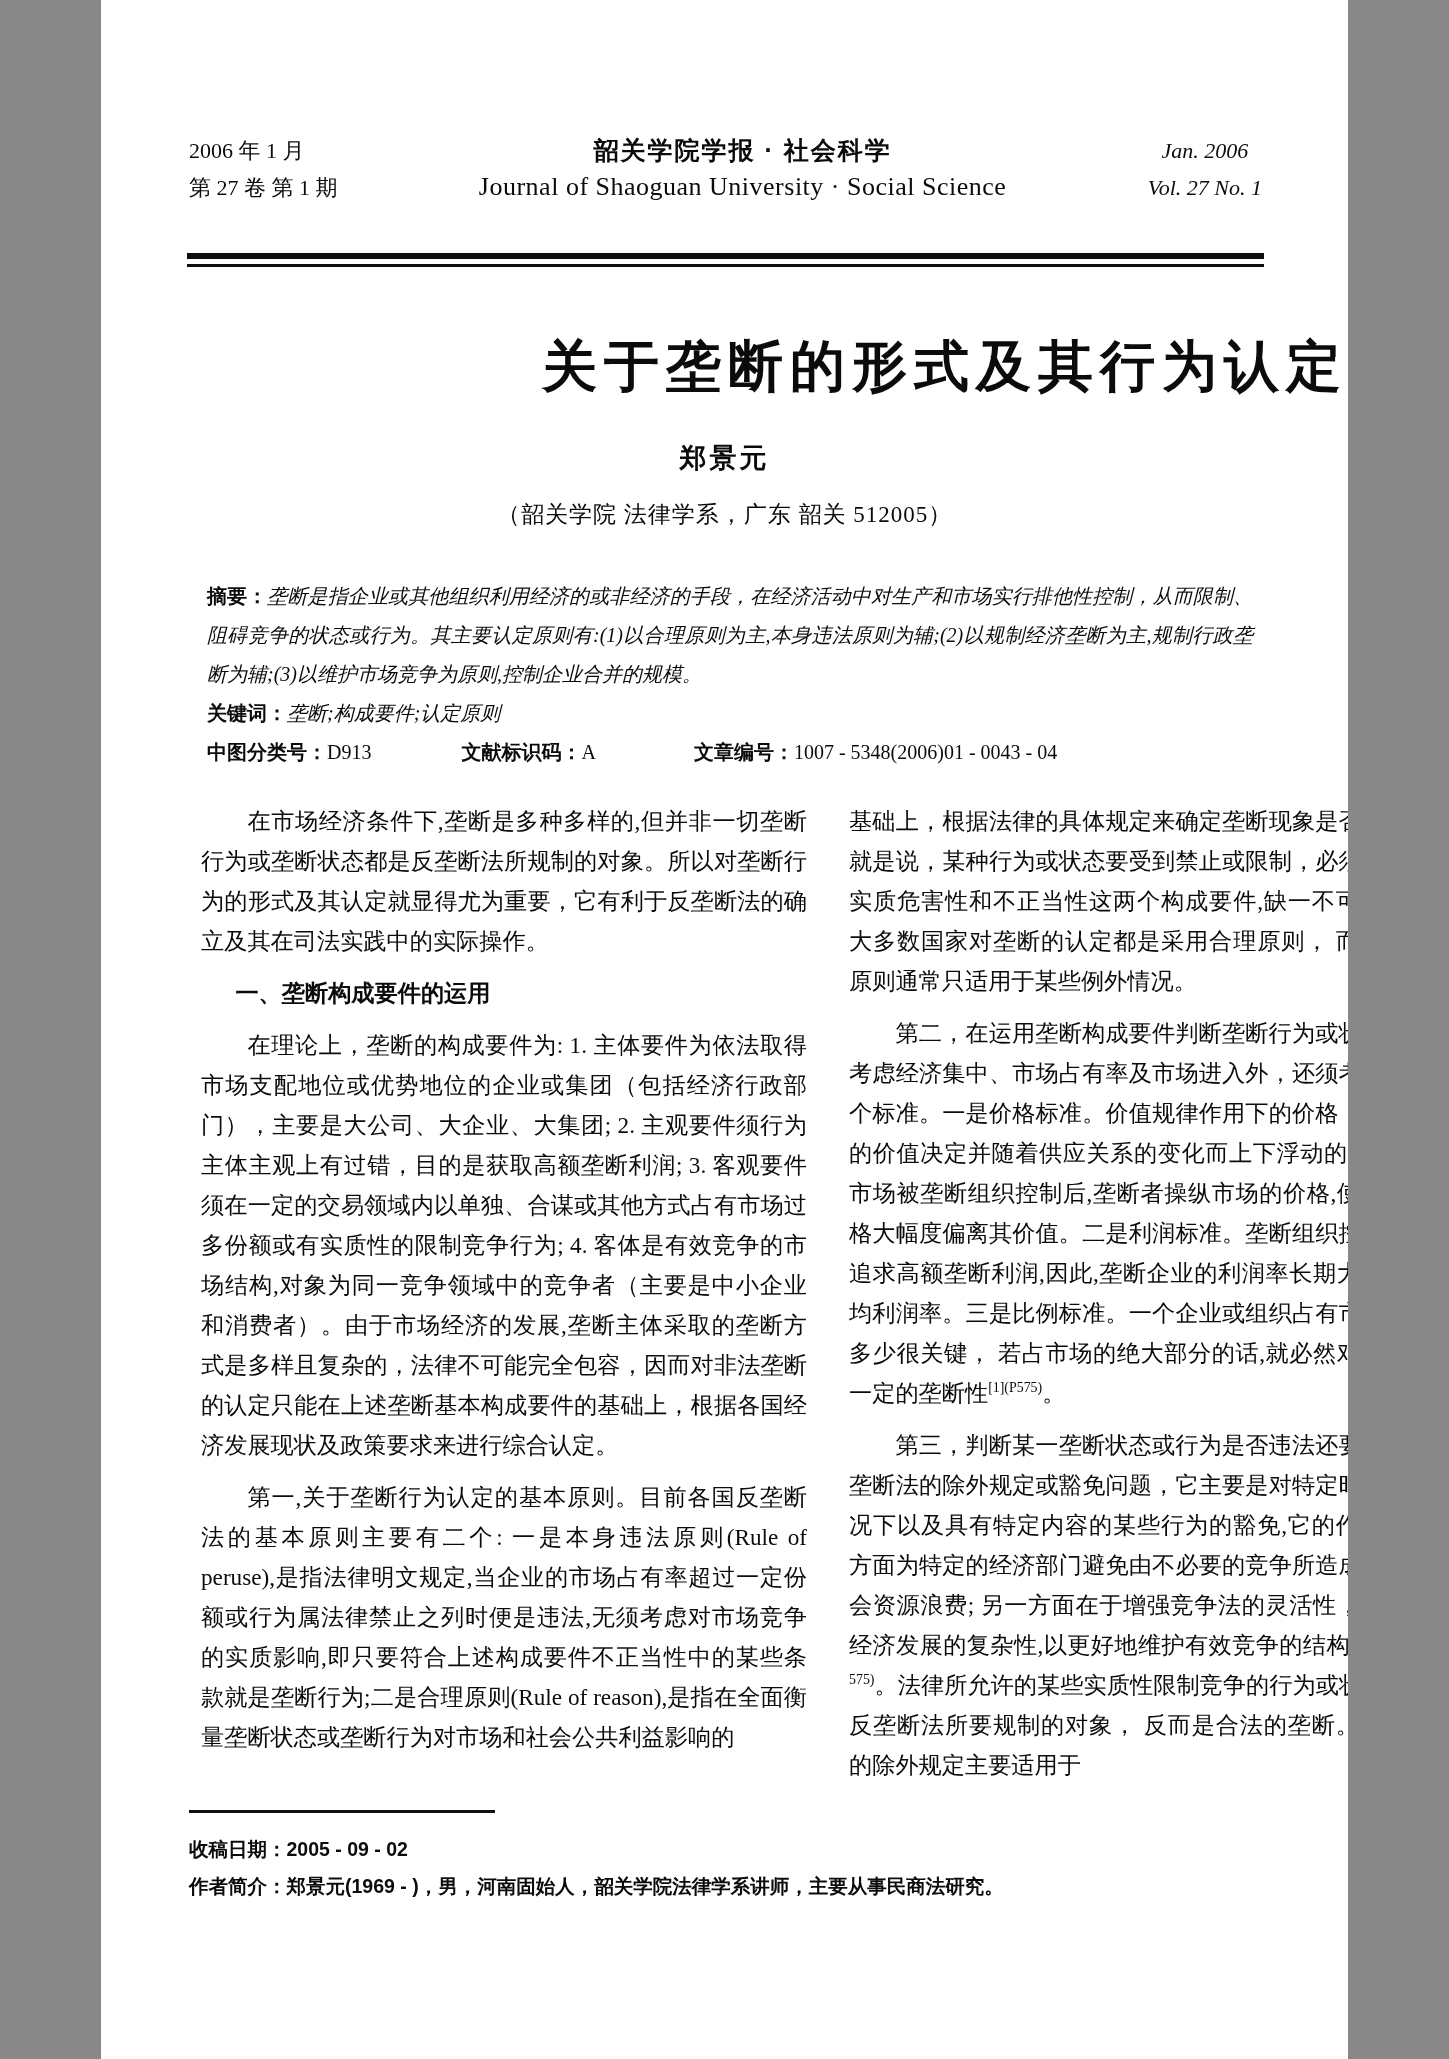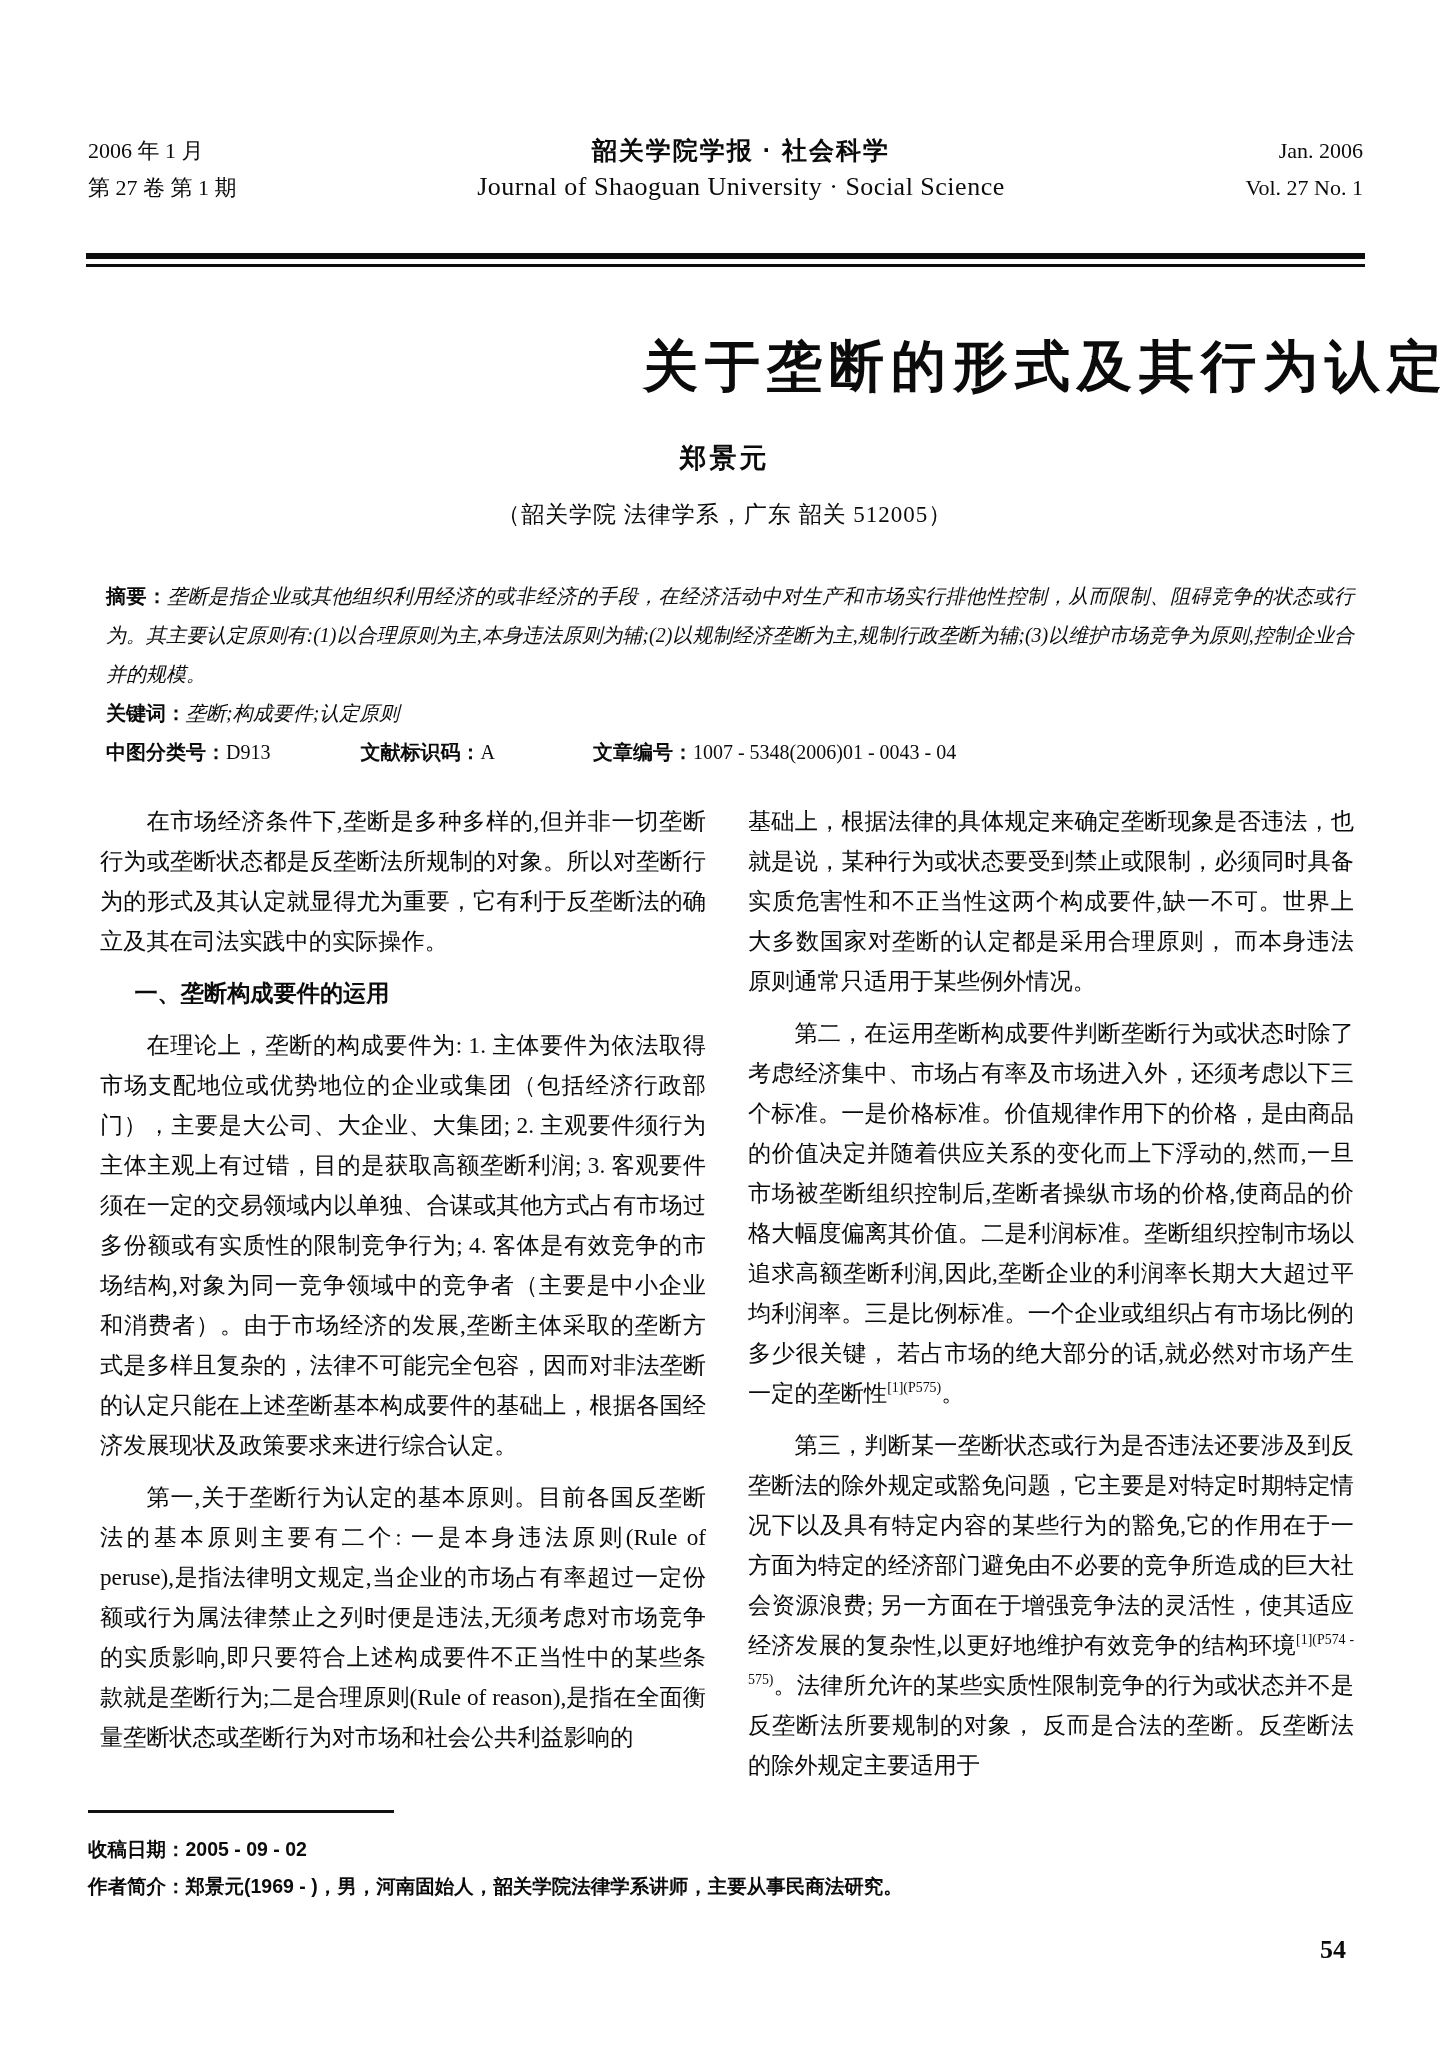--- a/index.html
+++ b/index.html
@@ -1,33 +1,33 @@
 <!DOCTYPE html>
 <html lang="zh"><head>
 <meta charset="utf-8">
 <style>
   html,body{margin:0;padding:0;background:#888;}
   .page{
     position:relative;
-    width:1449px;height:2059px;
+    width:1247px;height:2059px;
     margin:0 auto;
     background:#ffffff;
     color:#0b0b0b;
     overflow:hidden;
     font-family:"Liberation Serif","DejaVu Serif",serif;
   }
   
   .jheader{
     position:absolute;top:132px;left:88px;right:86px;
     display:flex;justify-content:space-between;align-items:flex-start;
   }
   .hdr-left div,.hdr-right div{
     font-size:22px;line-height:37px;white-space:nowrap;
   }
-  .hdr-right{text-align:right;}
+  .hdr-right{text-align:center;font-style:italic;}
   .hdr-center{text-align:center;}
   .hdr-cn{
     font-family:"Liberation Sans","DejaVu Sans",sans-serif;
     font-weight:bold;font-size:25px;line-height:36px;letter-spacing:2px;
   }
   .hdr-en{font-size:26px;line-height:38px;letter-spacing:0.5px;}
   .double-rule{
     position:absolute;top:253px;left:86px;right:84px;
     height:5px;
     border-top:6px solid #0d0d0d;

